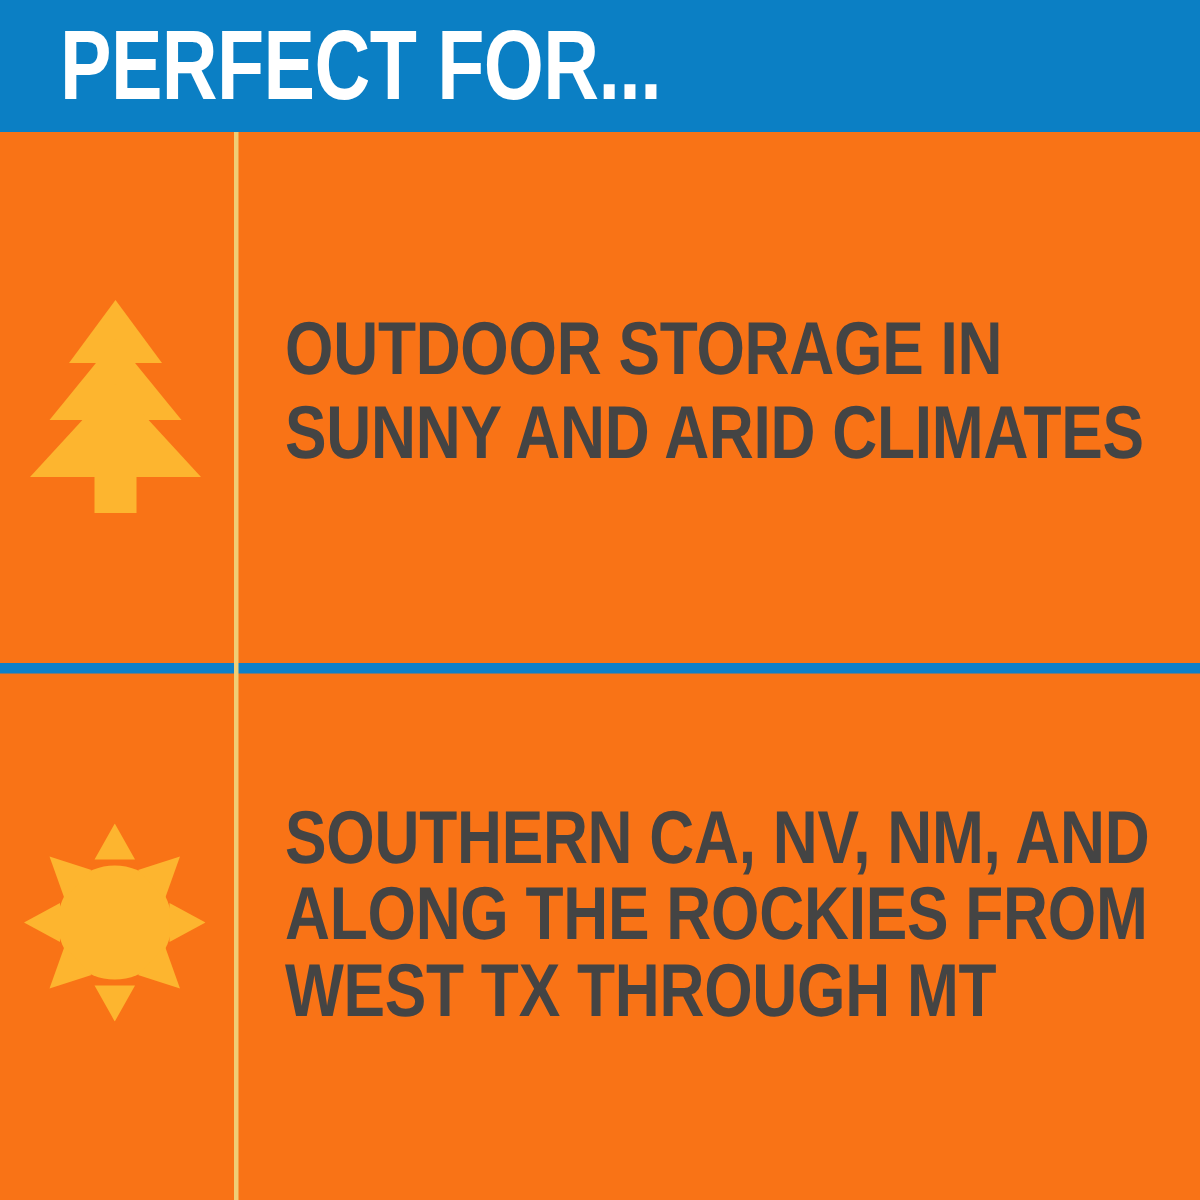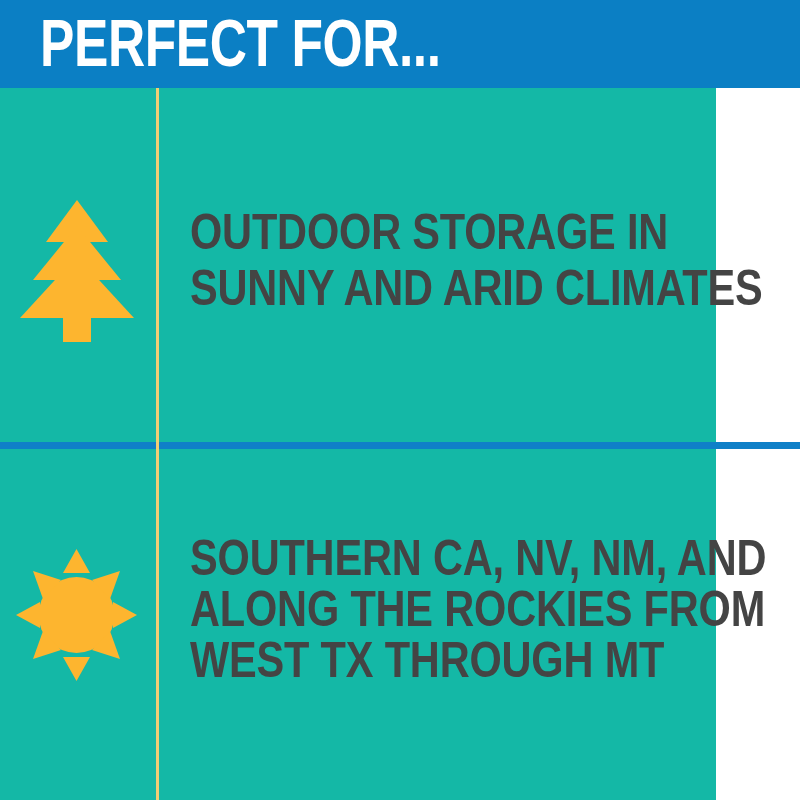--- a/index.html
+++ b/index.html
@@ -10,23 +10,23 @@
   body {
     width: 800px;
     height: 800px;
     background: #ffffff;
     font-family: "Liberation Sans", sans-serif;
     overflow: hidden;
   }
 
   .poster {
     position: relative;
-    width: 716px;
+    width: 800px;
     height: 800px;
-    background: #14b8a6;
+    background: #f97316;
   }
 
   
   .header-band {
     position: absolute;
     left: 0;
     top: 0;
     width: 800px;
     height: 88px;
     background: #0b7fc4;

